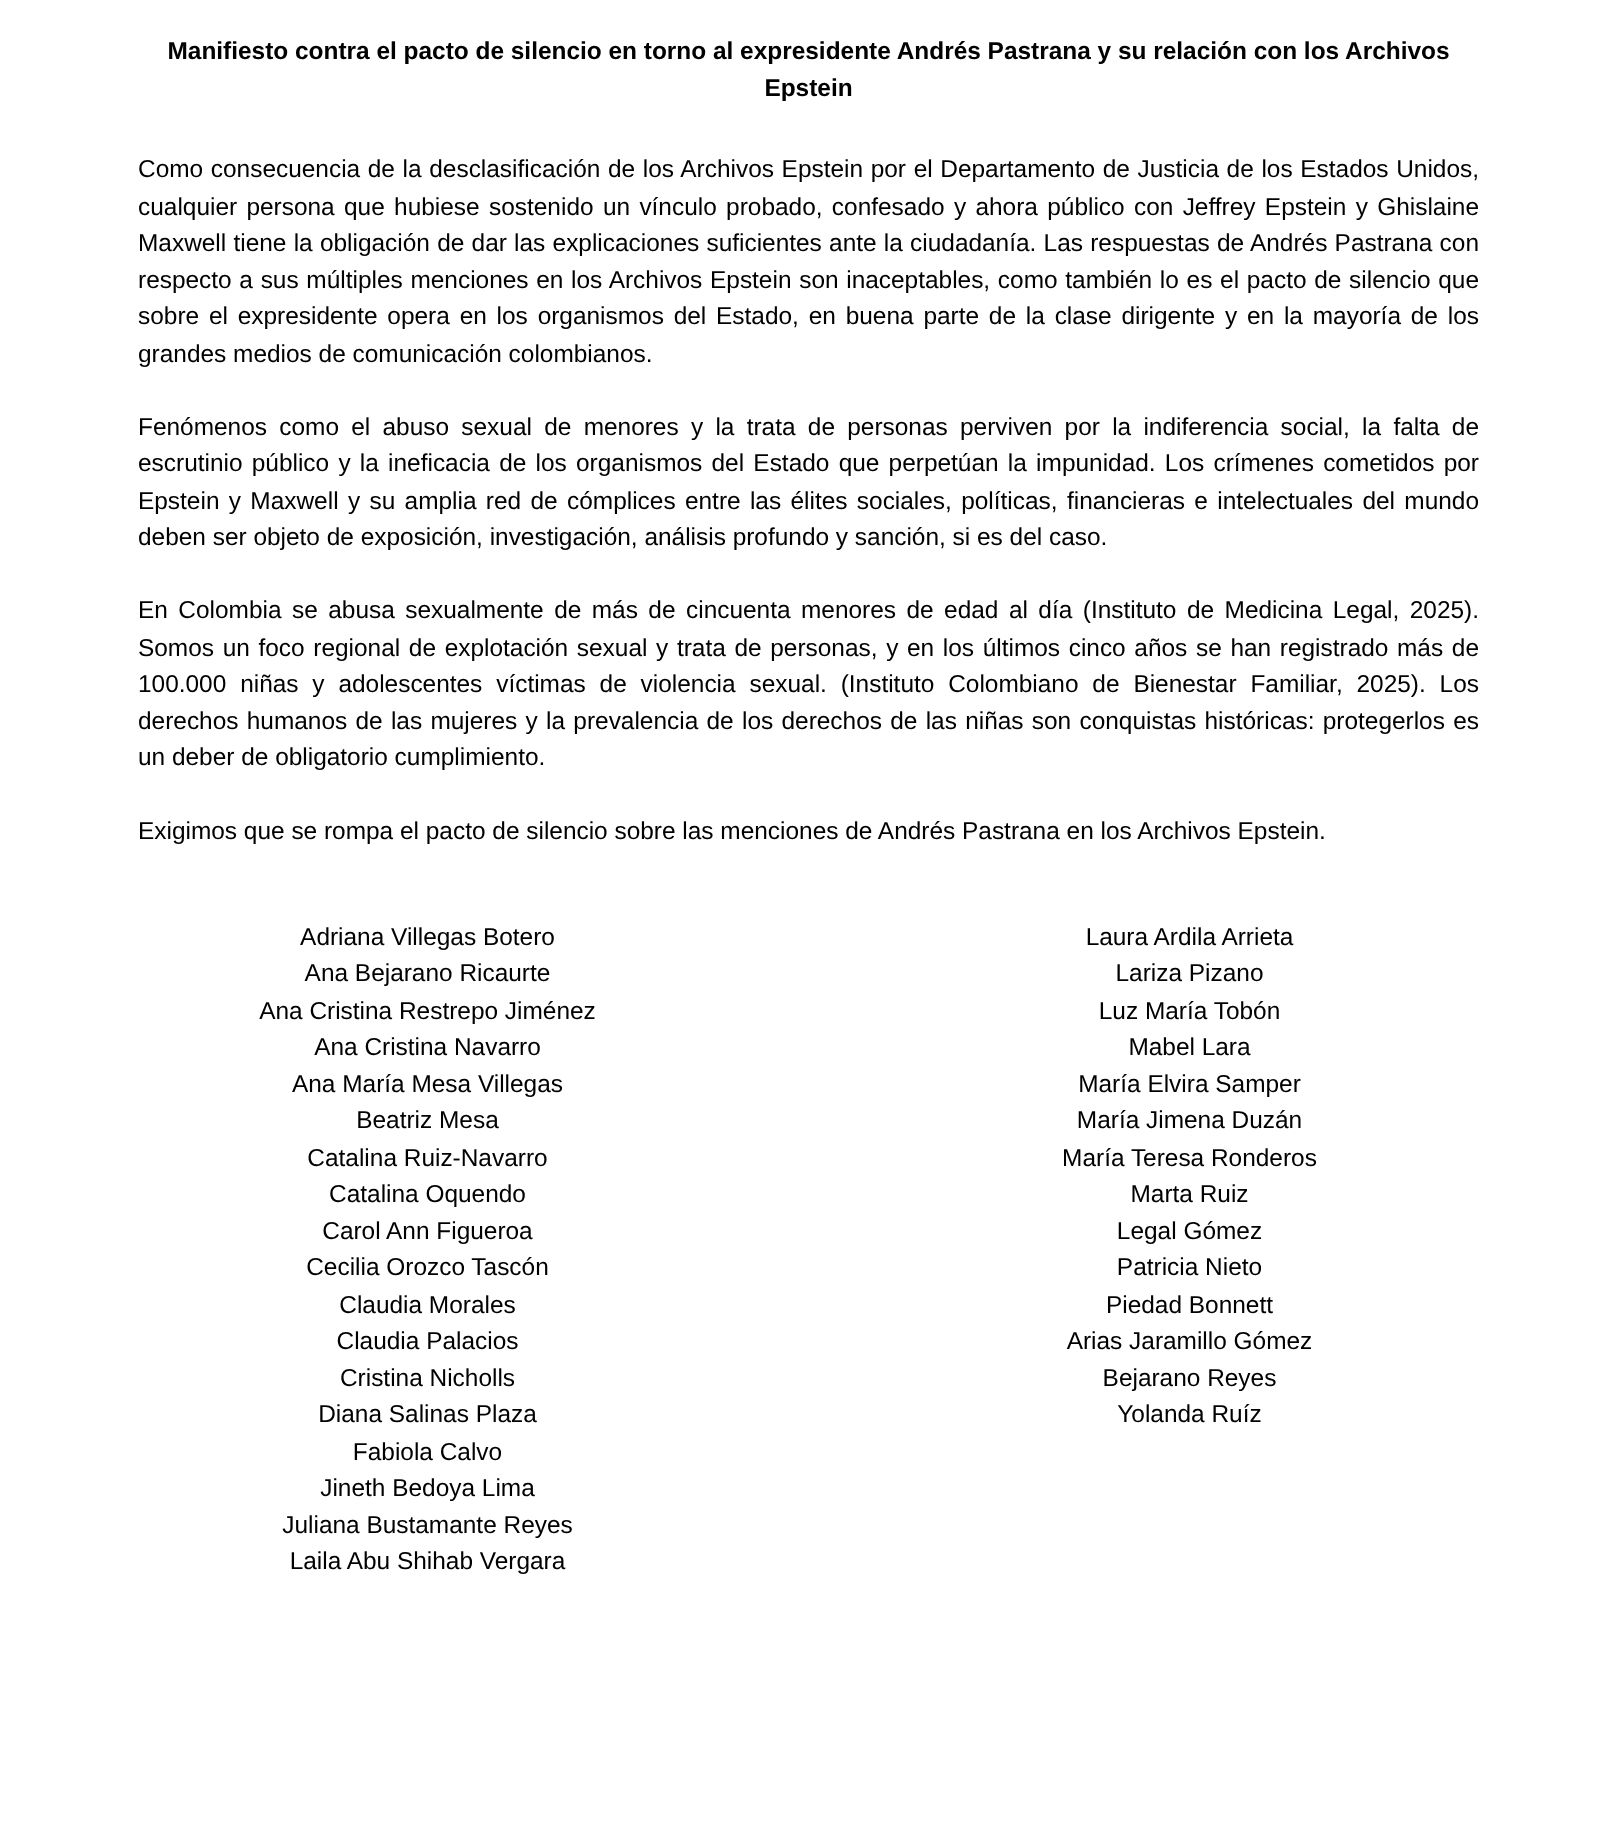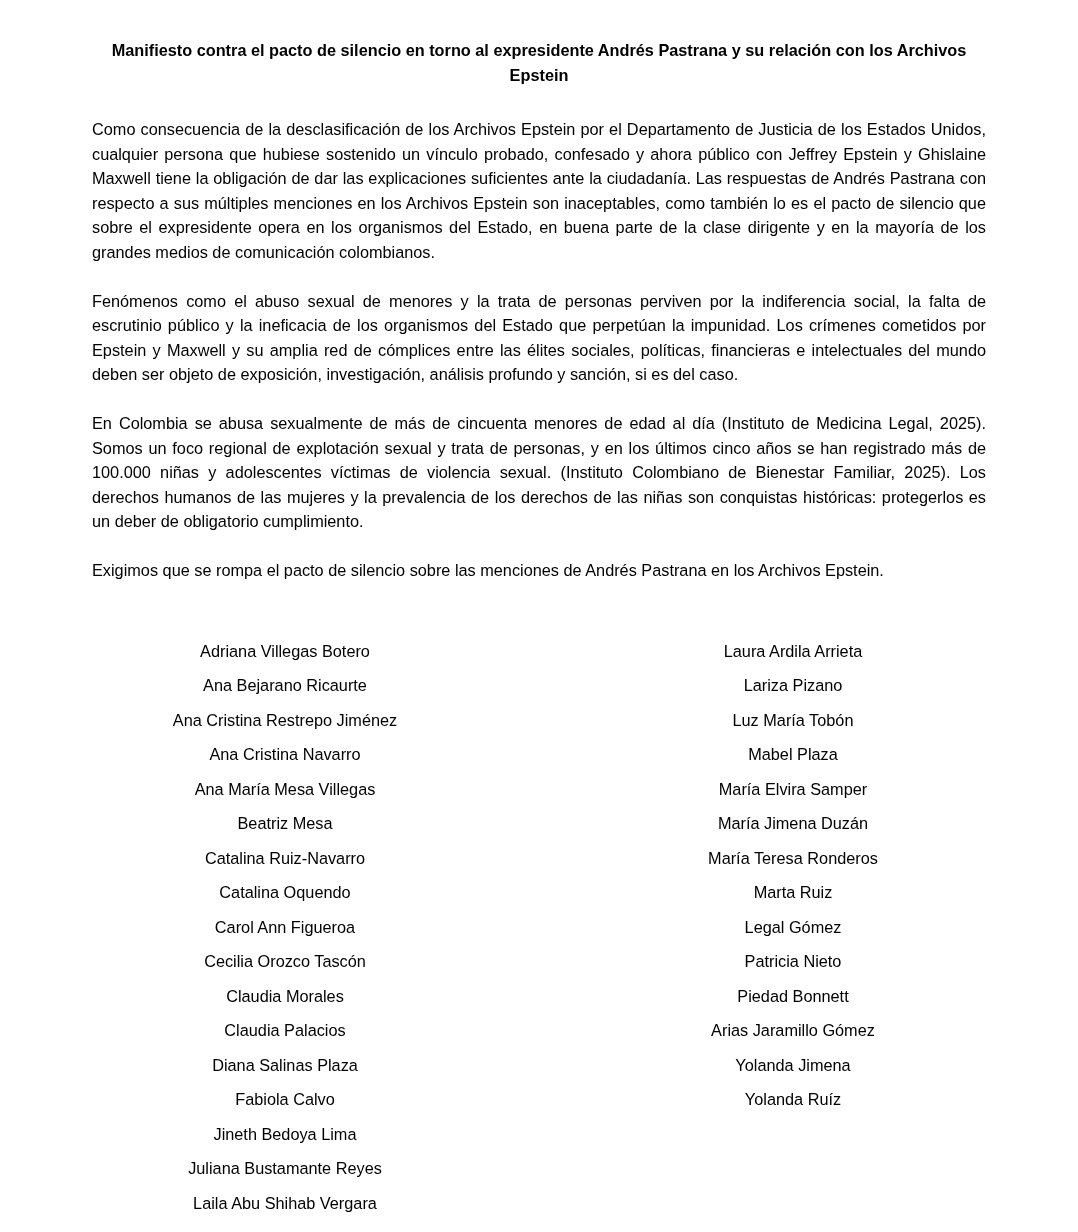--- a/index.html
+++ b/index.html
@@ -9,21 +9,21 @@
   body {
     width: 1078px;
     height: 1232px;
     background: #ffffff;
     overflow: hidden;
   }
   .page {
     width: 1078px;
     height: 997px;
     box-sizing: border-box;
-    padding-top: 38px;
+    padding-top: 22px;
     background: #ffffff;
     color: #000000;
     font-family: "Liberation Sans", sans-serif;
     font-size: 16.3px;
     line-height: 24.5px;
   }
   .title {
     font-size: 16.3px;
     font-weight: bold;
     text-align: center;
@@ -43,21 +43,20 @@
     display: grid;
     grid-template-columns: 1fr 1fr;
     align-items: start;
   }
   .col {
     text-align: center;
   }
   .signatory {
     line-height: 24.5px;
     white-space: nowrap;
-    margin-top: 10px;
   }
 </style>
 </head>
 <body>
 
 <div class="page">
 
   <h1 class="title">Manifiesto contra el pacto de silencio en torno al expresidente Andrés Pastrana y su relación con los Archivos Epstein</h1>
 
   <p class="para">Como consecuencia de la desclasificación de los Archivos Epstein por el Departamento de Justicia de los Estados Unidos, cualquier persona que hubiese sostenido un vínculo probado, confesado y ahora público con Jeffrey Epstein y Ghislaine Maxwell tiene la obligación de dar las explicaciones suficientes ante la ciudadanía. Las respuestas de Andrés Pastrana con respecto a sus múltiples menciones en los Archivos Epstein son inaceptables, como también lo es el pacto de silencio que sobre el expresidente opera en los organismos del Estado, en buena parte de la clase dirigente y en la mayoría de los grandes medios de comunicación colombianos.</p>
@@ -75,37 +74,38 @@
         <div class="signatory">Ana Cristina Restrepo Jiménez</div>
         <div class="signatory">Ana Cristina Navarro</div>
         <div class="signatory">Ana María Mesa Villegas</div>
         <div class="signatory">Beatriz Mesa</div>
         <div class="signatory">Catalina Ruiz-Navarro</div>
         <div class="signatory">Catalina Oquendo</div>
         <div class="signatory">Carol Ann Figueroa</div>
         <div class="signatory">Cecilia Orozco Tascón</div>
         <div class="signatory">Claudia Morales</div>
         <div class="signatory">Claudia Palacios</div>
+        <div class="signatory">Cristina Nicholls</div>
         <div class="signatory">Diana Salinas Plaza</div>
         <div class="signatory">Fabiola Calvo</div>
         <div class="signatory">Jineth Bedoya Lima</div>
         <div class="signatory">Juliana Bustamante Reyes</div>
         <div class="signatory">Laila Abu Shihab Vergara</div>
       </div>
     <div class="col">
         <div class="signatory">Laura Ardila Arrieta</div>
         <div class="signatory">Lariza Pizano</div>
         <div class="signatory">Luz María Tobón</div>
-        <div class="signatory">Mabel Plaza</div>
+        <div class="signatory">Mabel Lara</div>
         <div class="signatory">María Elvira Samper</div>
         <div class="signatory">María Jimena Duzán</div>
         <div class="signatory">María Teresa Ronderos</div>
         <div class="signatory">Marta Ruiz</div>
         <div class="signatory">Legal Gómez</div>
         <div class="signatory">Patricia Nieto</div>
         <div class="signatory">Piedad Bonnett</div>
         <div class="signatory">Arias Jaramillo Gómez</div>
-        <div class="signatory">Yolanda Jimena</div>
+        <div class="signatory">Bejarano Reyes</div>
         <div class="signatory">Yolanda Ruíz</div>
       </div>
   </div>
 
 </div>
 
 </body></html>

